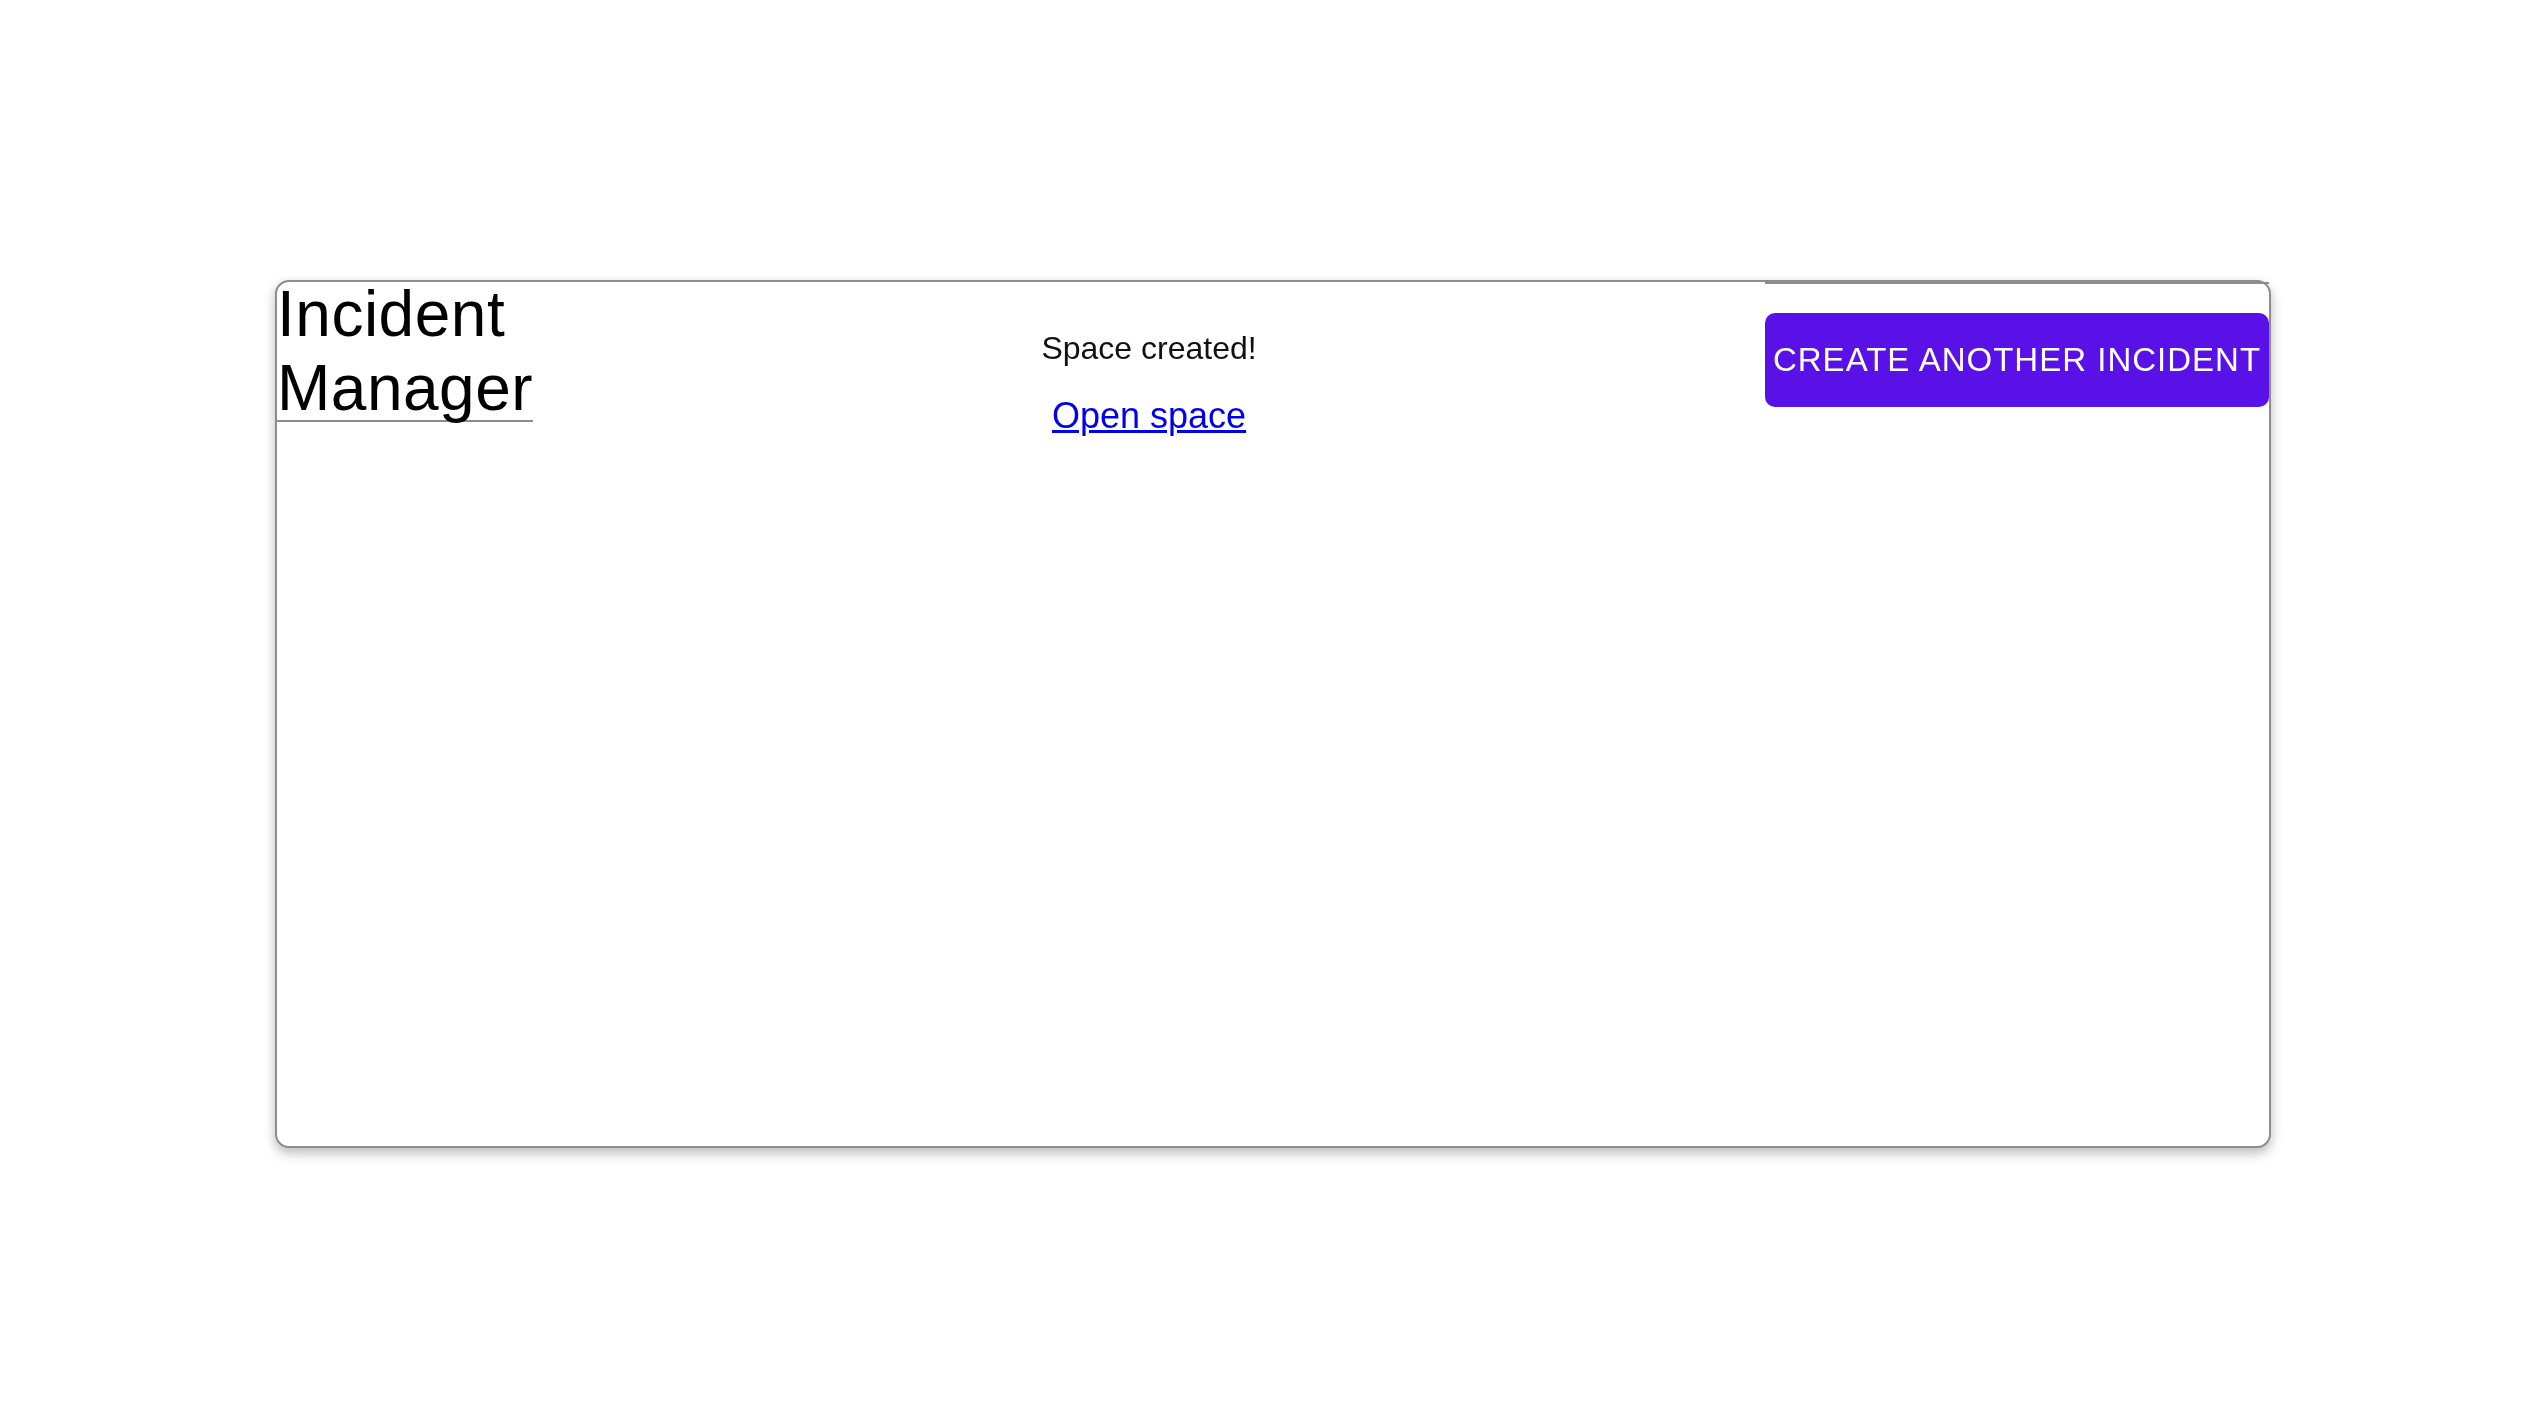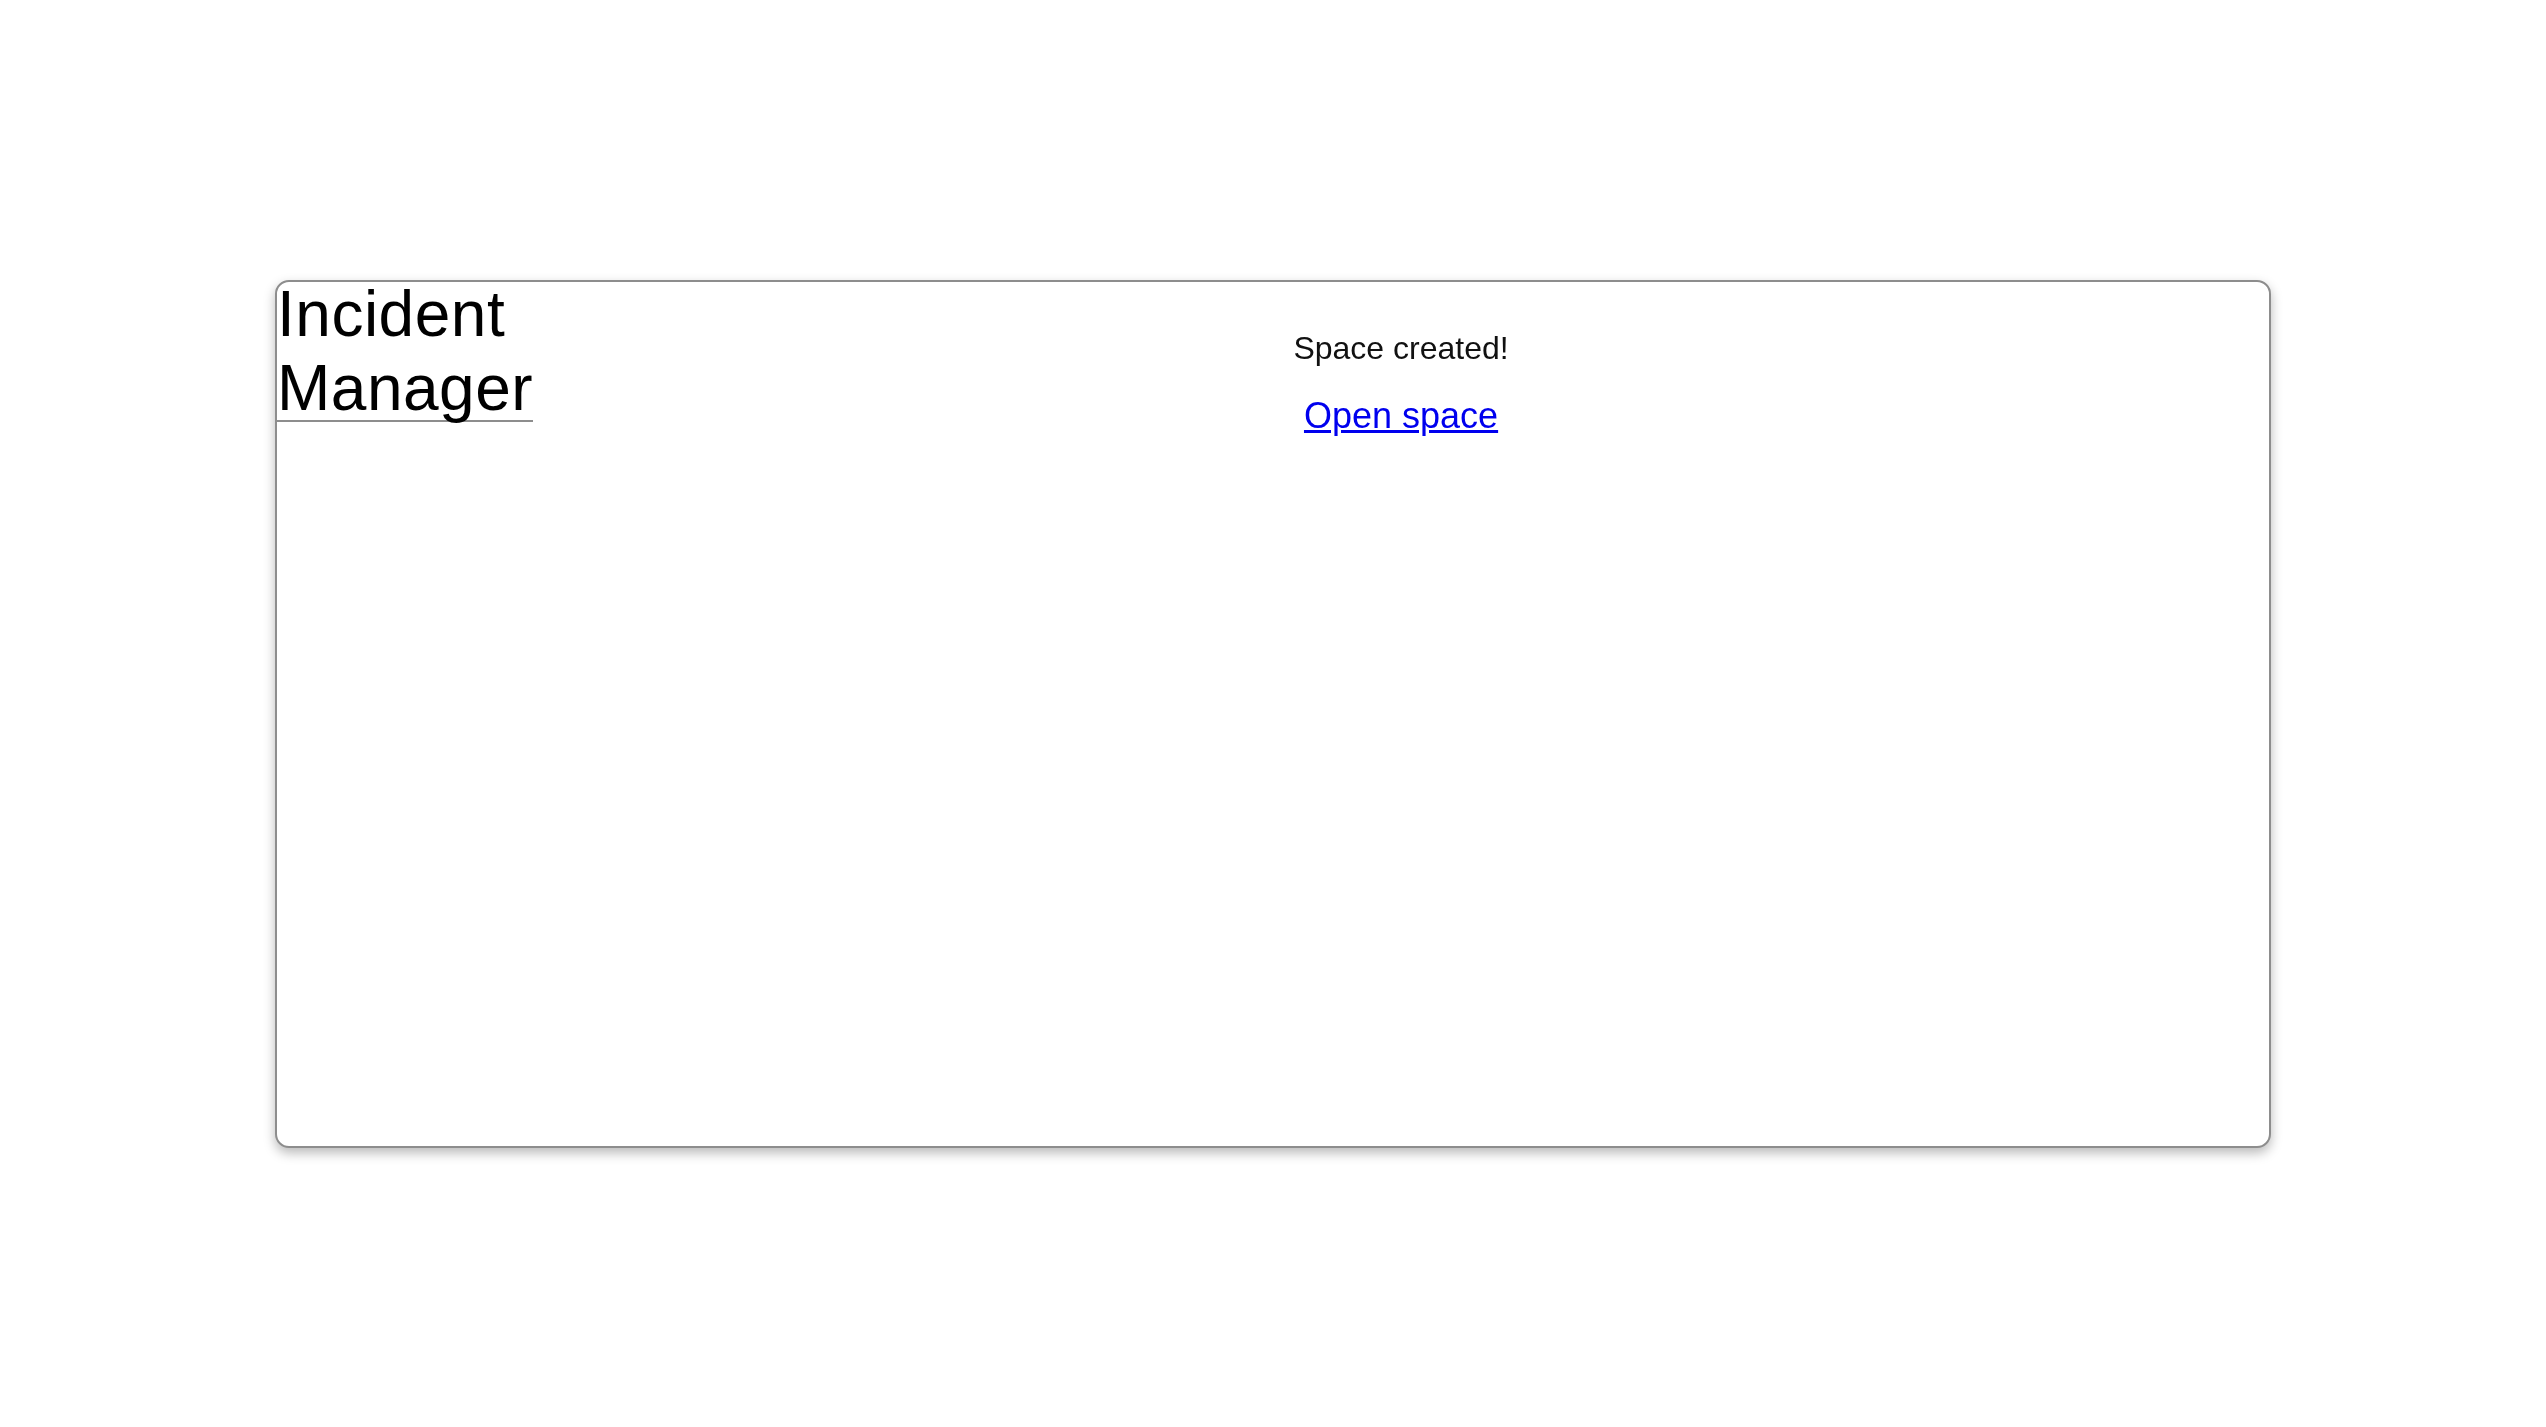--- a/index.html
+++ b/index.html
@@ -88,14 +88,17 @@
 
   <div class="card-header">
     <h1 class="card-title">Incident Manager</h1>
   </div>
 
   <div class="card-body">
     <p class="status-message">Space created!</p>
     <a href="#" class="open-space-link">Open space</a>
   </div>
 
+  <div class="card-footer">
+    <button class="create-button">CREATE ANOTHER INCIDENT</button>
+  </div>
 
 </div>
 
 </body></html>

